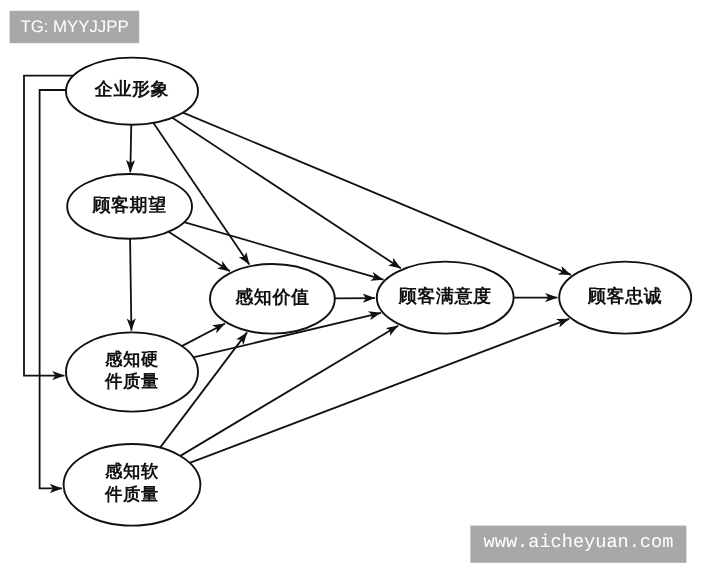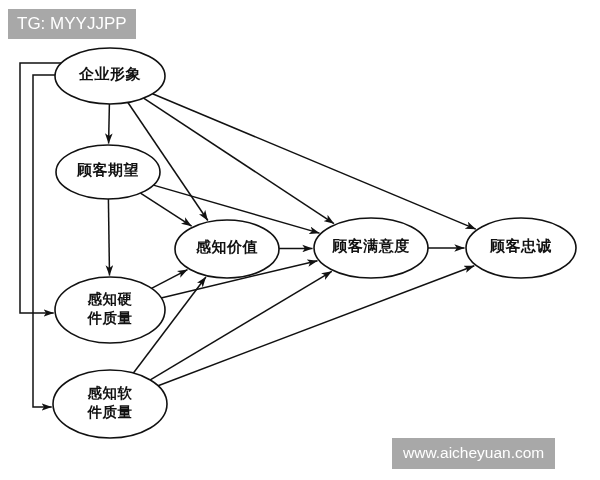--- a/index.html
+++ b/index.html
@@ -54,27 +54,28 @@
     background: #a8a8a8;
     color: #ffffff;
     font-family: "Liberation Sans", "DejaVu Sans", sans-serif;
     white-space: nowrap;
     line-height: 1;
   }
   #watermark-top {
     left: 8px;
     top: 9px;
     padding: 6px 9px 7px 9px;
-    font-size: 17px;
+    font-size: 14px;
   }
   #watermark-bottom {
     left: 392px;
     top: 438px;
     padding: 7px 11px 8px 11px;
     font-size: 15.5px;
+    font-family: Liberation Mono, monospace;
   }
 </style>
 </head>
 <body>
 
 <div id="canvas">
 
   <svg id="diagram-svg" viewBox="0 0 600 480" xmlns="http://www.w3.org/2000/svg">
     <defs>
       <marker id="arrowhead" markerWidth="11" markerHeight="8" refX="10.2" refY="4" orient="auto" markerUnits="userSpaceOnUse">

